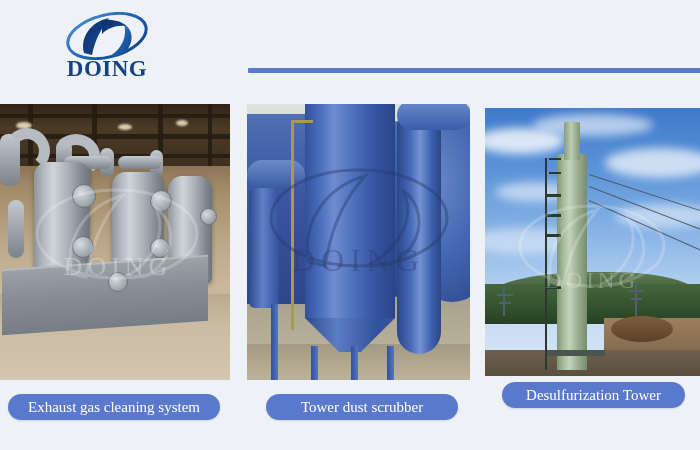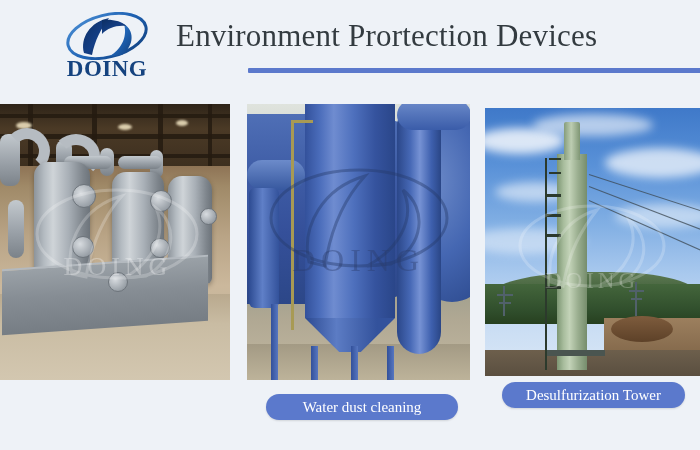--- a/index.html
+++ b/index.html
@@ -161,21 +161,20 @@
           </defs>
           <ellipse cx="45" cy="24" rx="40" ry="21" fill="none" stroke="url(#glight)" stroke-width="3" transform="rotate(-14 45 24)"></ellipse>
           <path d="M22 41 C18 26, 28 10, 47 6 C39 17, 33 28, 30 43 Z" fill="url(#gdark)"></path>
           <path d="M48 44 C58 38, 66 26, 62 12 C72 18, 73 33, 60 43 Z" fill="url(#glight)"></path>
           <path d="M40 8 C50 7, 60 9, 64 14 C54 13, 46 16, 40 22 Z" fill="url(#gdark)"></path>
         </svg>
       </div>
       <div class="logo-word">DOING</div>
     </div>
 
-    <div class="title">Environment Prortection Devices</div>
     <div class="title-rule"></div>
   </div>
 
   <div class="panels">
 
     <div class="panel p1">
       <div class="ph">
         <div class="sky"></div>
         <div class="roof"></div>
         <div class="beam" style="left:0;top:10px;width:230px;height:4px;"></div>
@@ -286,16 +285,17 @@
             <ellipse cx="85" cy="48" rx="72" ry="40" fill="none" stroke="#ffffff" stroke-width="3"></ellipse>
             <path d="M44 84 C38 54, 56 22, 90 12 C74 32, 62 54, 56 88 Z" fill="none" stroke="#ffffff" stroke-width="3"></path>
             <path d="M92 88 C118 74, 134 48, 122 22 C144 38, 142 72, 112 86 Z" fill="none" stroke="#ffffff" stroke-width="3"></path>
           </svg>
         </div>
         <div class="wmtext">DOING</div>
       </div>
     </div>
   </div>
 
-  <div class="caption c2">Water dust cleaning</div>
+  <div class="caption c1">Exhaust gas cleaning system</div>
+  <div class="caption c2">Tower dust scrubber</div>
   <div class="caption c3">Desulfurization Tower</div>
 
 </div>
 
 </body></html>

